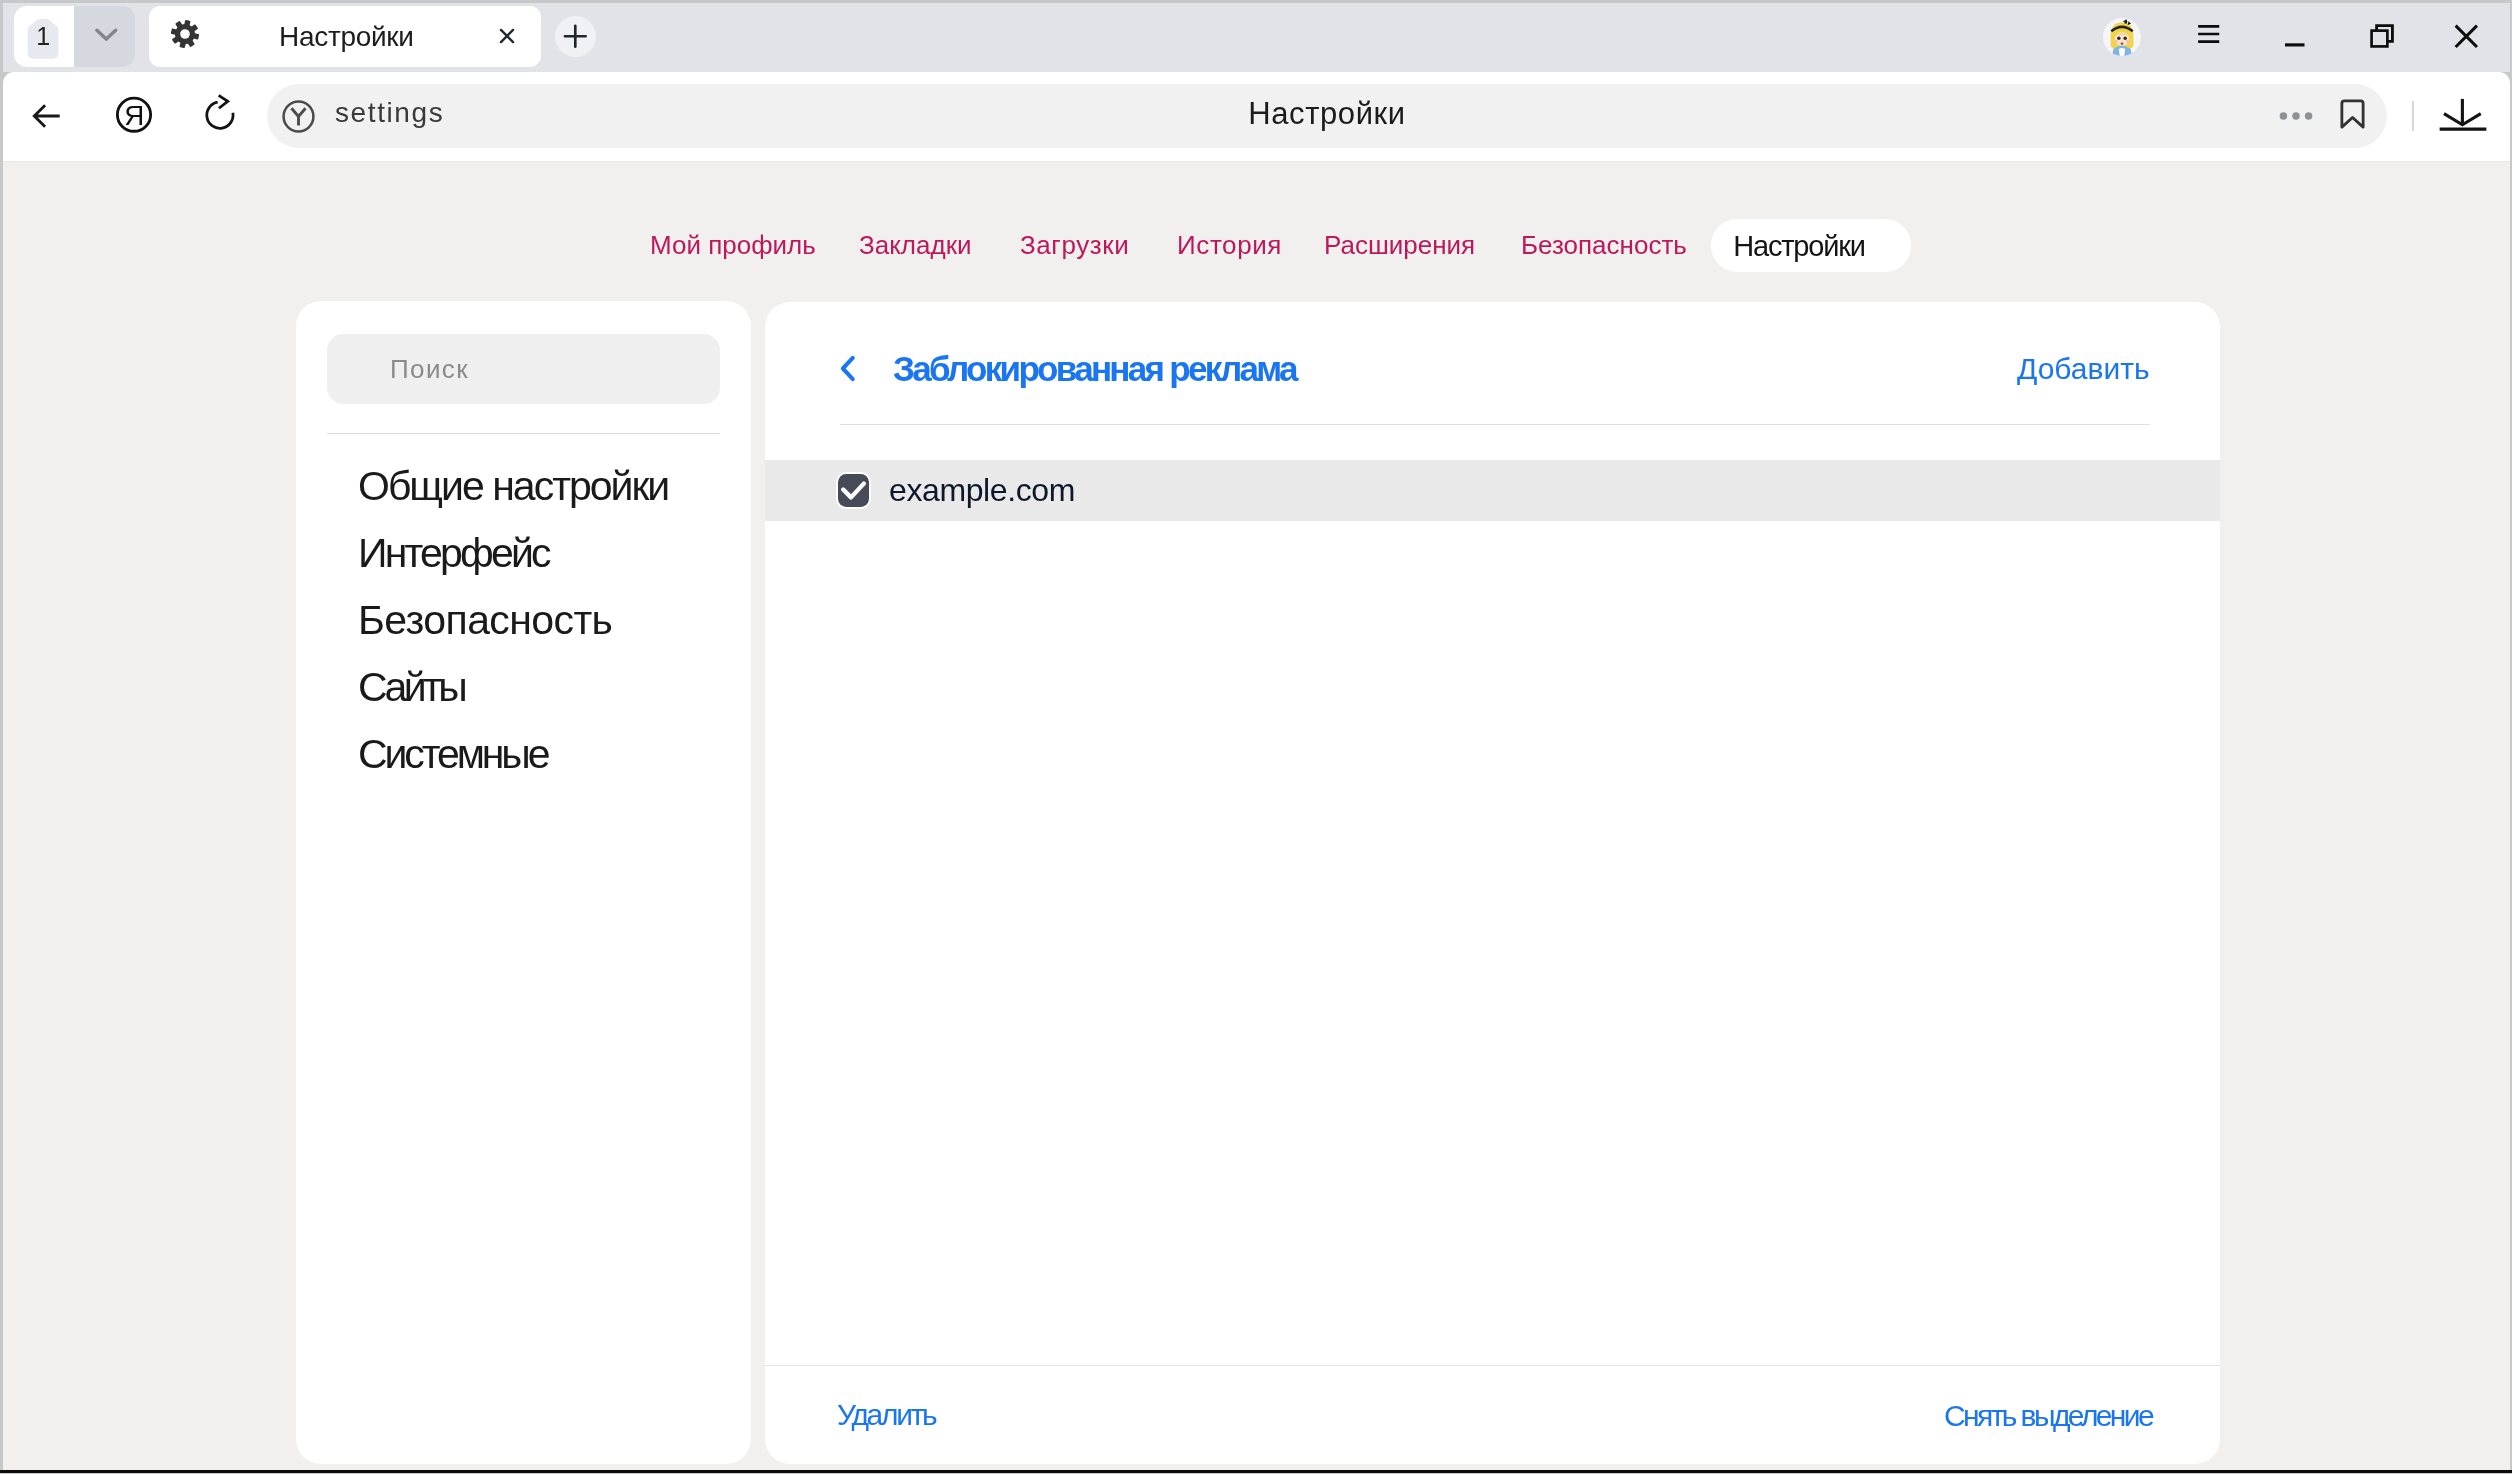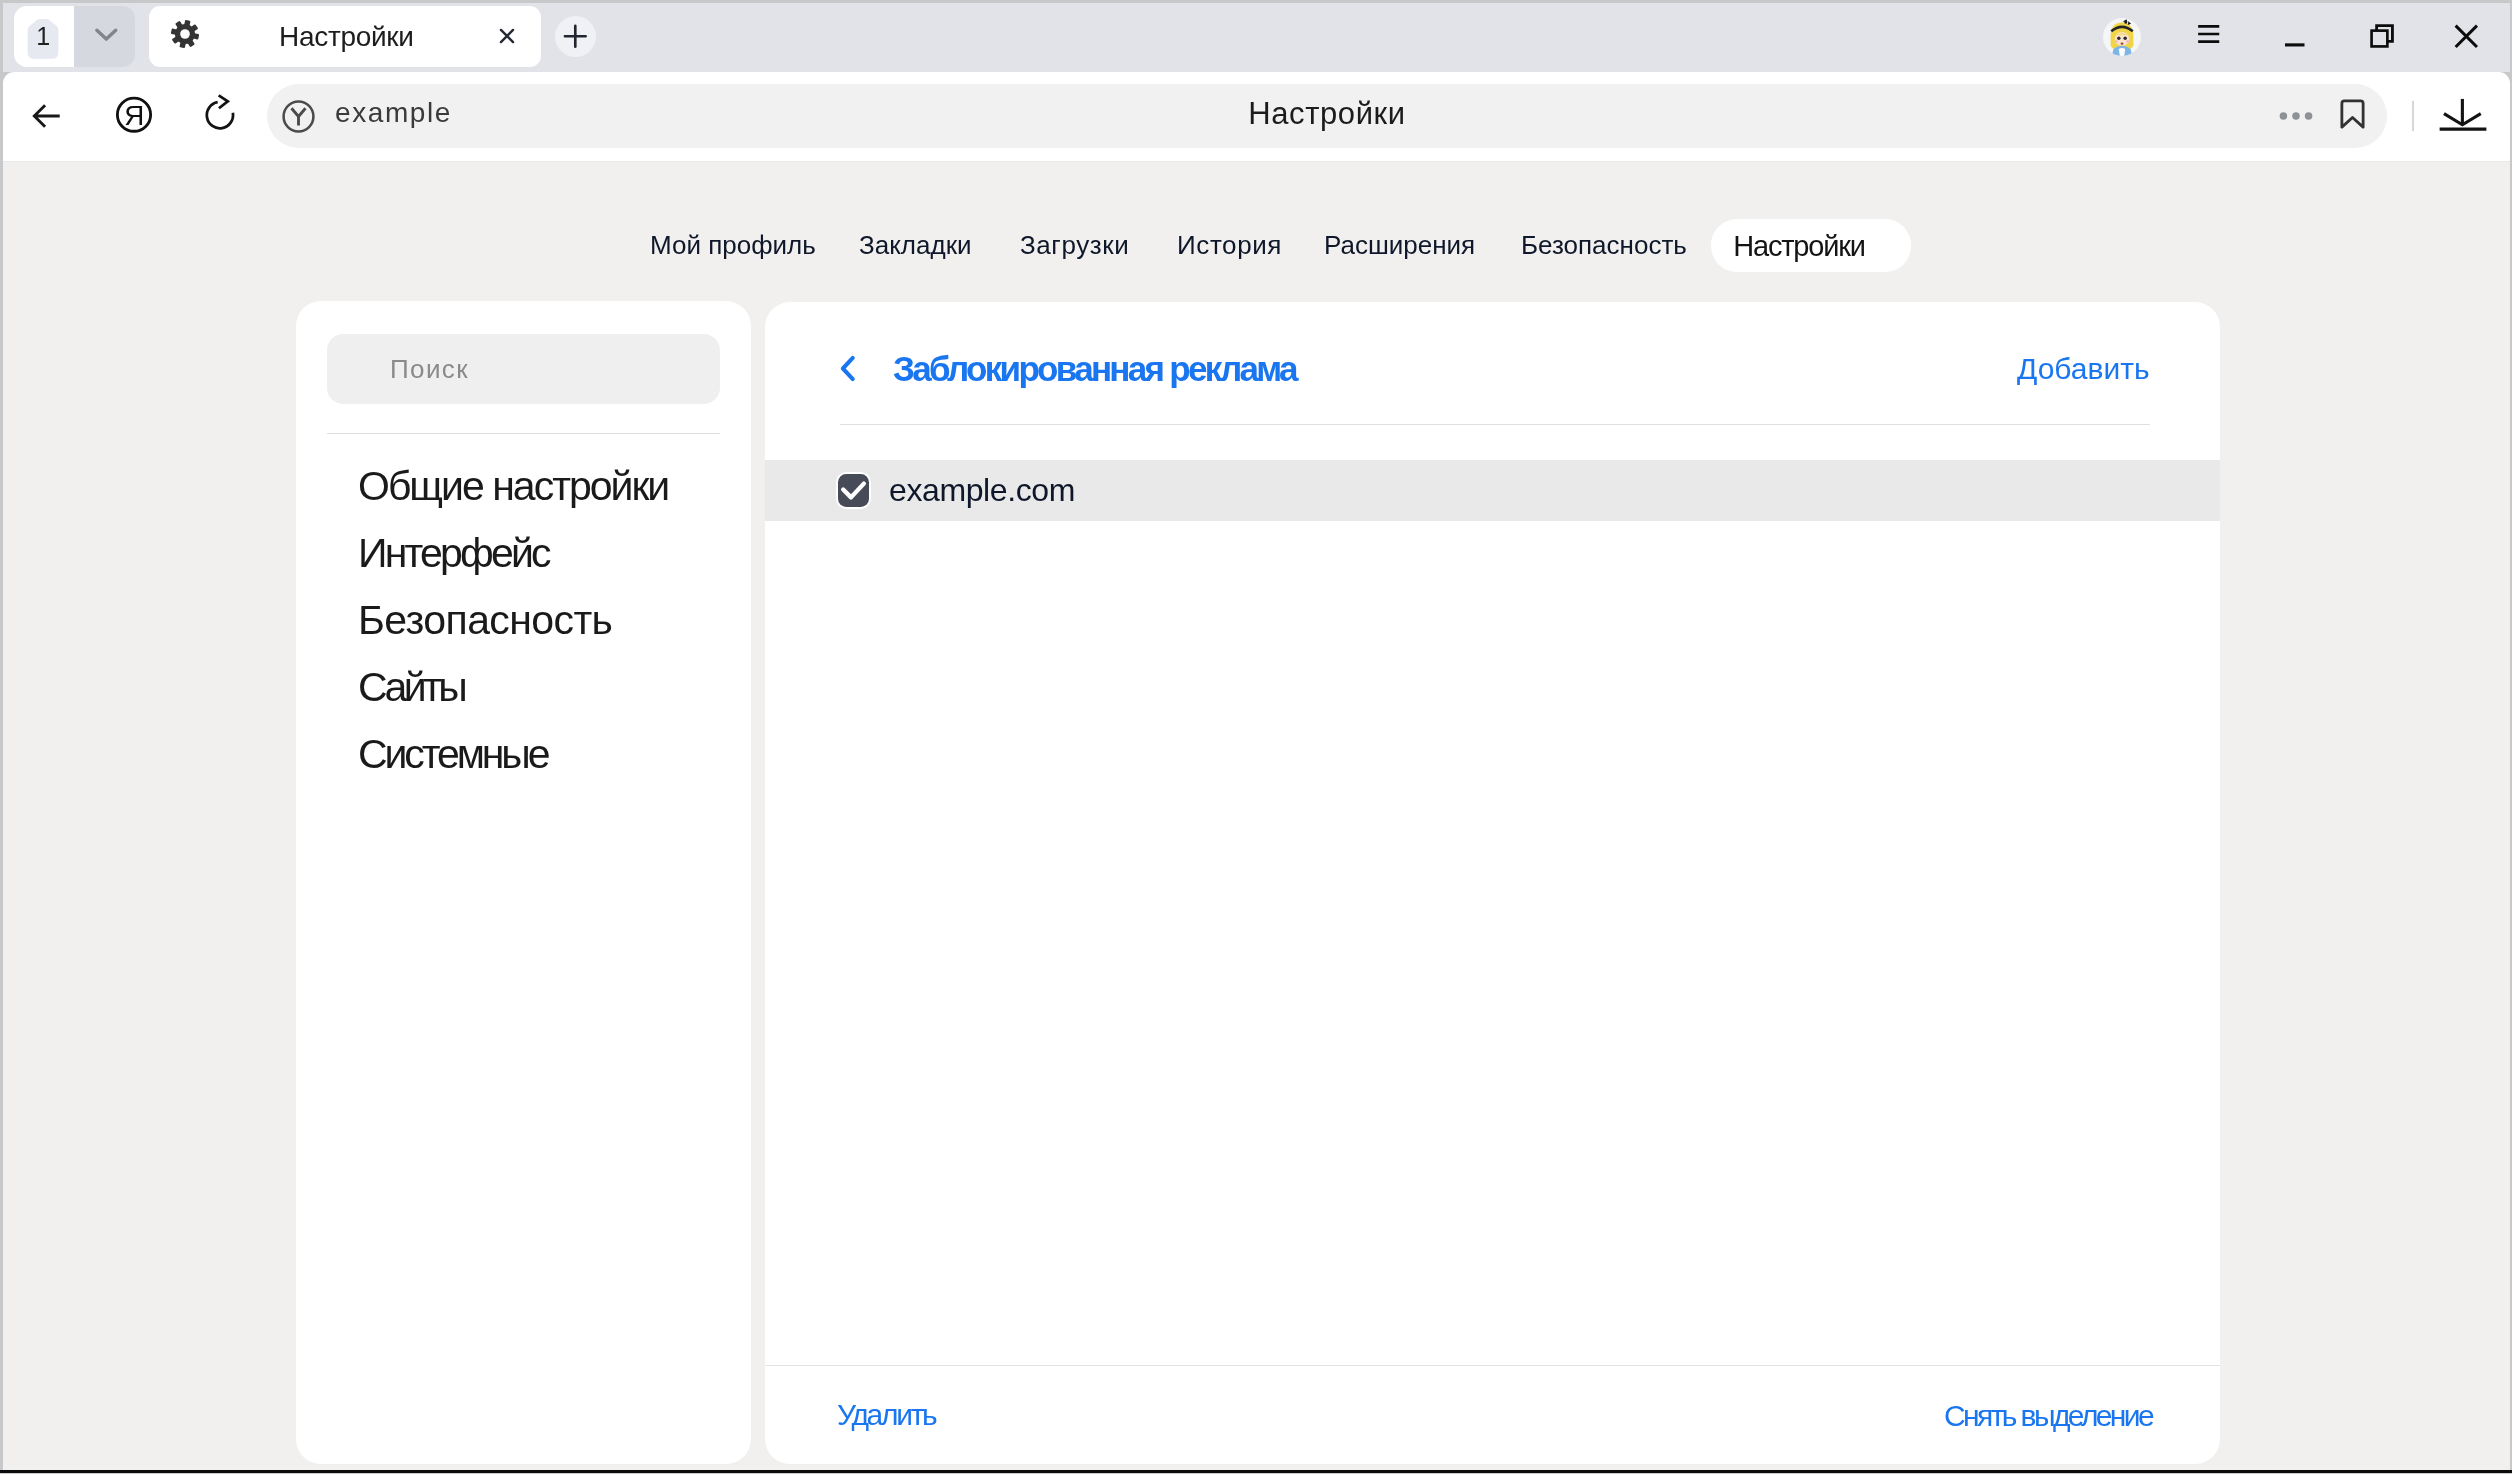--- a/index.html
+++ b/index.html
@@ -20,21 +20,21 @@
 #tabtitle { left:279px; top:22.6px; font-size:28px; line-height:28px; color:#1d1d1d; letter-spacing:-0.3px; }
 #plusbtn { left:555px; top:15.7px; width:41px; height:41px; border-radius:50%; background:#eff1f4; }
 
 
 #pill { left:267px; top:84px; width:2120px; height:64px; border-radius:32px; background:#f1f1f1; }
 #settings { left:335px; top:99px; font-size:28px; line-height:28px; color:#3a3a3a; letter-spacing:1.6px; }
 #addrtitle { left:267px; top:98px; width:2120px; text-align:center; font-size:31px; line-height:31px; color:#1c1c1c; letter-spacing:0.6px; }
 #separator { left:2412px; top:101px; width:1.9px; height:29.5px; background:#d7d7d7; }
 
 
-.nav { font-size:26px; line-height:26px; color:#0f172a;text-align:center; }
+.nav { font-size:26px; line-height:26px; color:#be185d;text-align:center; }
 #nav1 { left:650px; top:232px; }
 #nav2 { left:859px; top:232px; }
 #nav3 { left:1020px; top:232px; letter-spacing:0.6px; }
 #nav4 { left:1177px; top:232px; letter-spacing:0.6px; }
 #nav5 { left:1324px; top:232px; }
 #nav6 { left:1521px; top:232px; }
 #navpill { left:1711px; top:219px; width:200px; height:53px; background:#ffffff; border-radius:26px; text-align:center; font-size:29px; line-height:55px; color:#141414; letter-spacing:-1.2px; padding-right:24px; }
 
 
 #sidebar { left:296px; top:301px; width:455px; height:1163px; background:#ffffff; border-radius:25px; }
@@ -145,21 +145,21 @@
 </svg>
 <svg class="abs" style="left:202px;top:93px" width="35" height="38" viewBox="0 0 56 60">
   <path d="M25.05 14.3 A21 21 0 1 0 49.4 31.35" fill="none" stroke="#131313" stroke-width="4.4"></path>
   <polyline points="26.7,3.5 41.2,12.8 27.1,24" fill="none" stroke="#131313" stroke-width="4.4"></polyline>
 </svg>
 <div class="abs" id="pill"></div>
 <svg class="abs" style="left:282px;top:100px" width="33" height="33" viewBox="0 0 52 52">
   <circle cx="26" cy="26" r="23.5" fill="none" stroke="#4b4b4b" stroke-width="4"></circle>
   <path d="M15 13 L26 26 M37 13 L26 26 M26 26 V40" fill="none" stroke="#4b4b4b" stroke-width="4.5"></path>
 </svg>
-<div class="abs" id="settings">example</div>
+<div class="abs" id="settings">settings</div>
 <div class="abs" id="addrtitle">Настройки</div>
 <svg class="abs" style="left:2279px;top:112px" width="34" height="8.2" viewBox="0 0 54 13">
   <circle cx="7" cy="6.5" r="6" fill="#8e9296"></circle>
   <circle cx="27" cy="6.5" r="6" fill="#8e9296"></circle>
   <circle cx="47" cy="6.5" r="6" fill="#8e9296"></circle>
 </svg>
 <svg class="abs" style="left:2340px;top:99px" width="25" height="30" viewBox="0 0 40 48">
   <path d="M3 45 V7 Q3 3 7 3 H33 Q37 3 37 7 V45 L20 29.5 3 45 Z" fill="none" stroke="#333333" stroke-width="4.5" stroke-linejoin="round"></path>
 </svg>
 <div class="abs" id="separator"></div>

